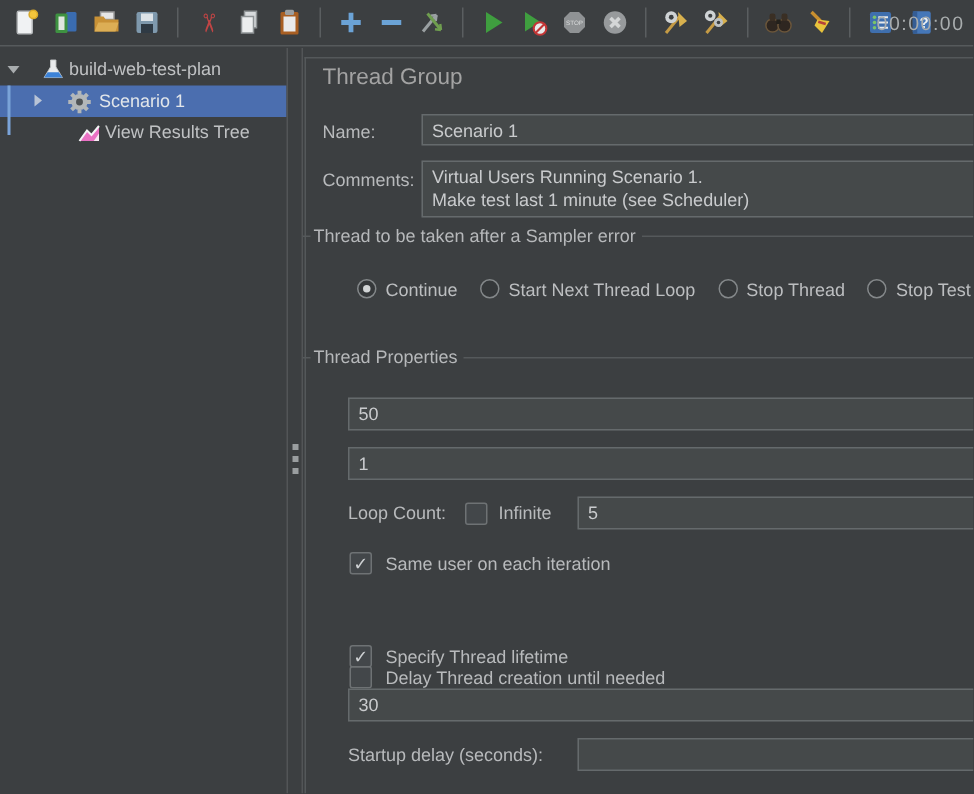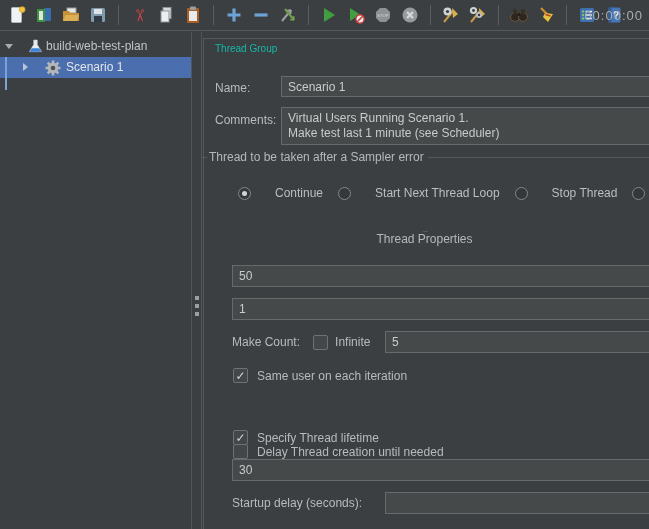--- a/index.html
+++ b/index.html
@@ -33,40 +33,40 @@
 
   
   .splitter { position:absolute; left:191px; top:32px; width:11px; height:497px;
               border-left:1px solid #525557; border-right:1px solid #525557; }
   .grip { position:absolute; left:3px; width:4px; height:4px; background:#9a9ea0; }
 
   
   .main { position:absolute; left:202px; top:31px; width:447px; height:498px; overflow:hidden; }
   .mainborder { position:absolute; left:1px; top:7px; right:-2px; bottom:-2px;
                 border-top:1px solid #54585a; border-left:1px solid #54585a; }
-  .ptitle { position:absolute; left:13px; top:12px; font-size:10px; color:#14b8a6; }
+  .ptitle { position:absolute; left:13px; top:12px; font-size:15px; color:#a3a3a3; }
 
   .flabel { font-size:12px; color:#b8babc; white-space:nowrap; }
   .lbl-name { position:absolute; left:13px; top:50px; }
   .lbl-comments { position:absolute; left:13px; top:82px; }
 
   .field { background:#45494a; border:1px solid #656a6c; color:#c9cbcd; font-size:12px;
            display:flex; align-items:center; padding-left:6px; white-space:nowrap; overflow:hidden; }
   .f-name { position:absolute; left:79px; right:-2px; top:45px; height:21px; }
   .f-comments { position:absolute; left:79px; right:-2px; top:76px; height:38px;
                 flex-direction:column; align-items:flex-start; justify-content:center; line-height:15px; }
 
   .gtitle { position:absolute; left:0; right:0; height:14px; display:flex; align-items:center; }
-  .g1 { top:119px; } .g2 { top:200px;flex-direction:column; }
+  .g1 { top:119px; } .g2 { top:200px; }
   .gdash { width:5px; height:1px; background:#55595b; flex:0 0 auto; }
   .gtext { font-size:12px; color:#b6b8ba; padding:0 4px 0 2px; white-space:nowrap; }
   .gline { flex:1 1 auto; height:1px; background:#55595b; }
 
   .radiorow { position:absolute; left:36px; top:153px; height:18px; display:flex; align-items:center; gap:15px; }
-  .radio-opt { display:flex; align-items:flex-end; gap:24px; }
+  .radio-opt { display:flex; align-items:flex-start; gap:6px; }
   .radio { width:13px; height:13px; border-radius:50%; border:1px solid #84888a; background:#35383a;
            position:relative; flex:0 0 auto; }
   .radio .dot { position:absolute; left:3px; top:3px; width:5px; height:5px; border-radius:50%;
                 background:#d2d5d6; display:none; }
   .radio.on .dot { display:block; }
   .rlabel { font-size:12px; color:#bcbec0; white-space:nowrap; }
 
   .frow { position:absolute; left:30px; right:-2px; height:22px; display:flex; align-items:center; }
   .frow .lblbox { width:153px; flex:0 0 auto; display:flex; align-items:center; }
   .frow .field { flex:1 1 auto; height:22px; }
@@ -246,20 +246,28 @@
       <span class="arrow-right" style="left:23px;"></span>
       <span class="ticon" style="left:44px;"><svg width="18" height="18" viewBox="0 0 18 18">
             <g stroke="#b3b7b9" stroke-width="2.6">
               <path d="M9 1.5 V4 M9 14 V16.5 M1.5 9 H4 M14 9 H16.5 M3.7 3.7 L5.5 5.5 M12.5 12.5 L14.3 14.3 M14.3 3.7 L12.5 5.5 M5.5 12.5 L3.7 14.3"></path>
             </g>
             <circle cx="9" cy="9" r="5.4" fill="#b3b7b9"></circle>
             <circle cx="9" cy="9" r="2.3" fill="#4f5355"></circle>
           </svg></span>
       <span class="tlabel" style="left:66px;">Scenario 1</span>
     </div>
+    <div class="trow" style="top:46px;">
+      <span class="ticon" style="left:51px;"><svg width="17" height="17" viewBox="0 0 17 17">
+            <polygon points="2,14 7,7 10,10 15,4 15,14" fill="#e971c4"></polygon>
+            <path d="M2 14 L7 7 L10 10 L15 4" fill="none" stroke="#f3f5f6" stroke-width="1.4"></path>
+            <polygon points="11.5,14 15,9 15,14" fill="#f6e9f2"></polygon>
+          </svg></span>
+      <span class="tlabel" style="left:70px;">View Results Tree</span>
+    </div>
     <span class="guide"></span>
   </div>
 
   <div class="splitter">
     <span class="grip" style="top:264px;"></span>
     <span class="grip" style="top:272px;"></span>
     <span class="grip" style="top:280px;"></span>
   </div>
 
   <div class="main">
@@ -317,21 +325,21 @@
     </div>
 
     <div class="frow fr2">
       <div class="field">
           <span>1</span>
         </div>
     </div>
 
     <div class="frow fr3">
       <span class="lblbox">
-        <span class="flabel">Make Count:</span>
+        <span class="flabel">Loop Count:</span>
         <span class="cb cb-infinite"></span>
         <span class="flabel inf-label">Infinite</span>
       </span>
       <div class="field">
           <span>5</span>
         </div>
     </div>
 
     <div class="cbrow cbr1">
       <span class="cb on">

